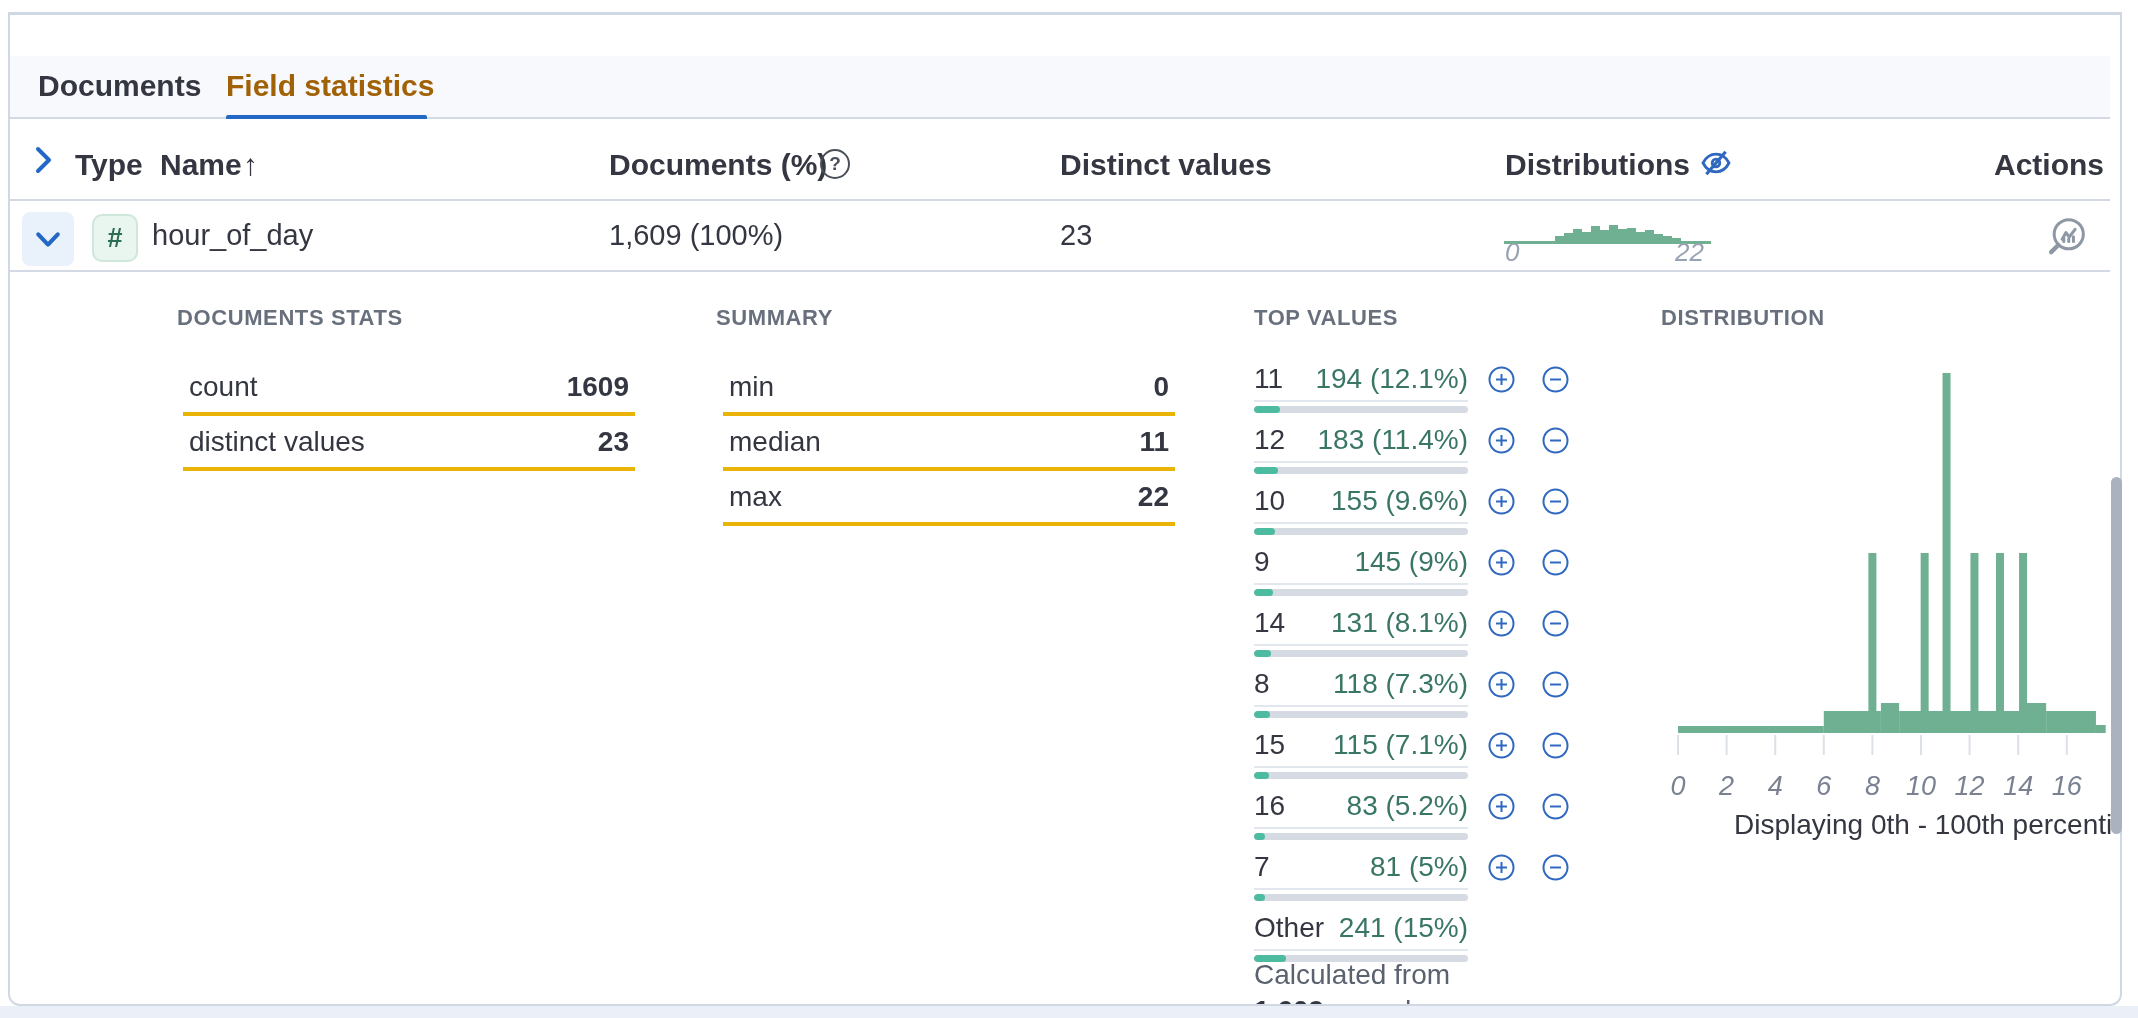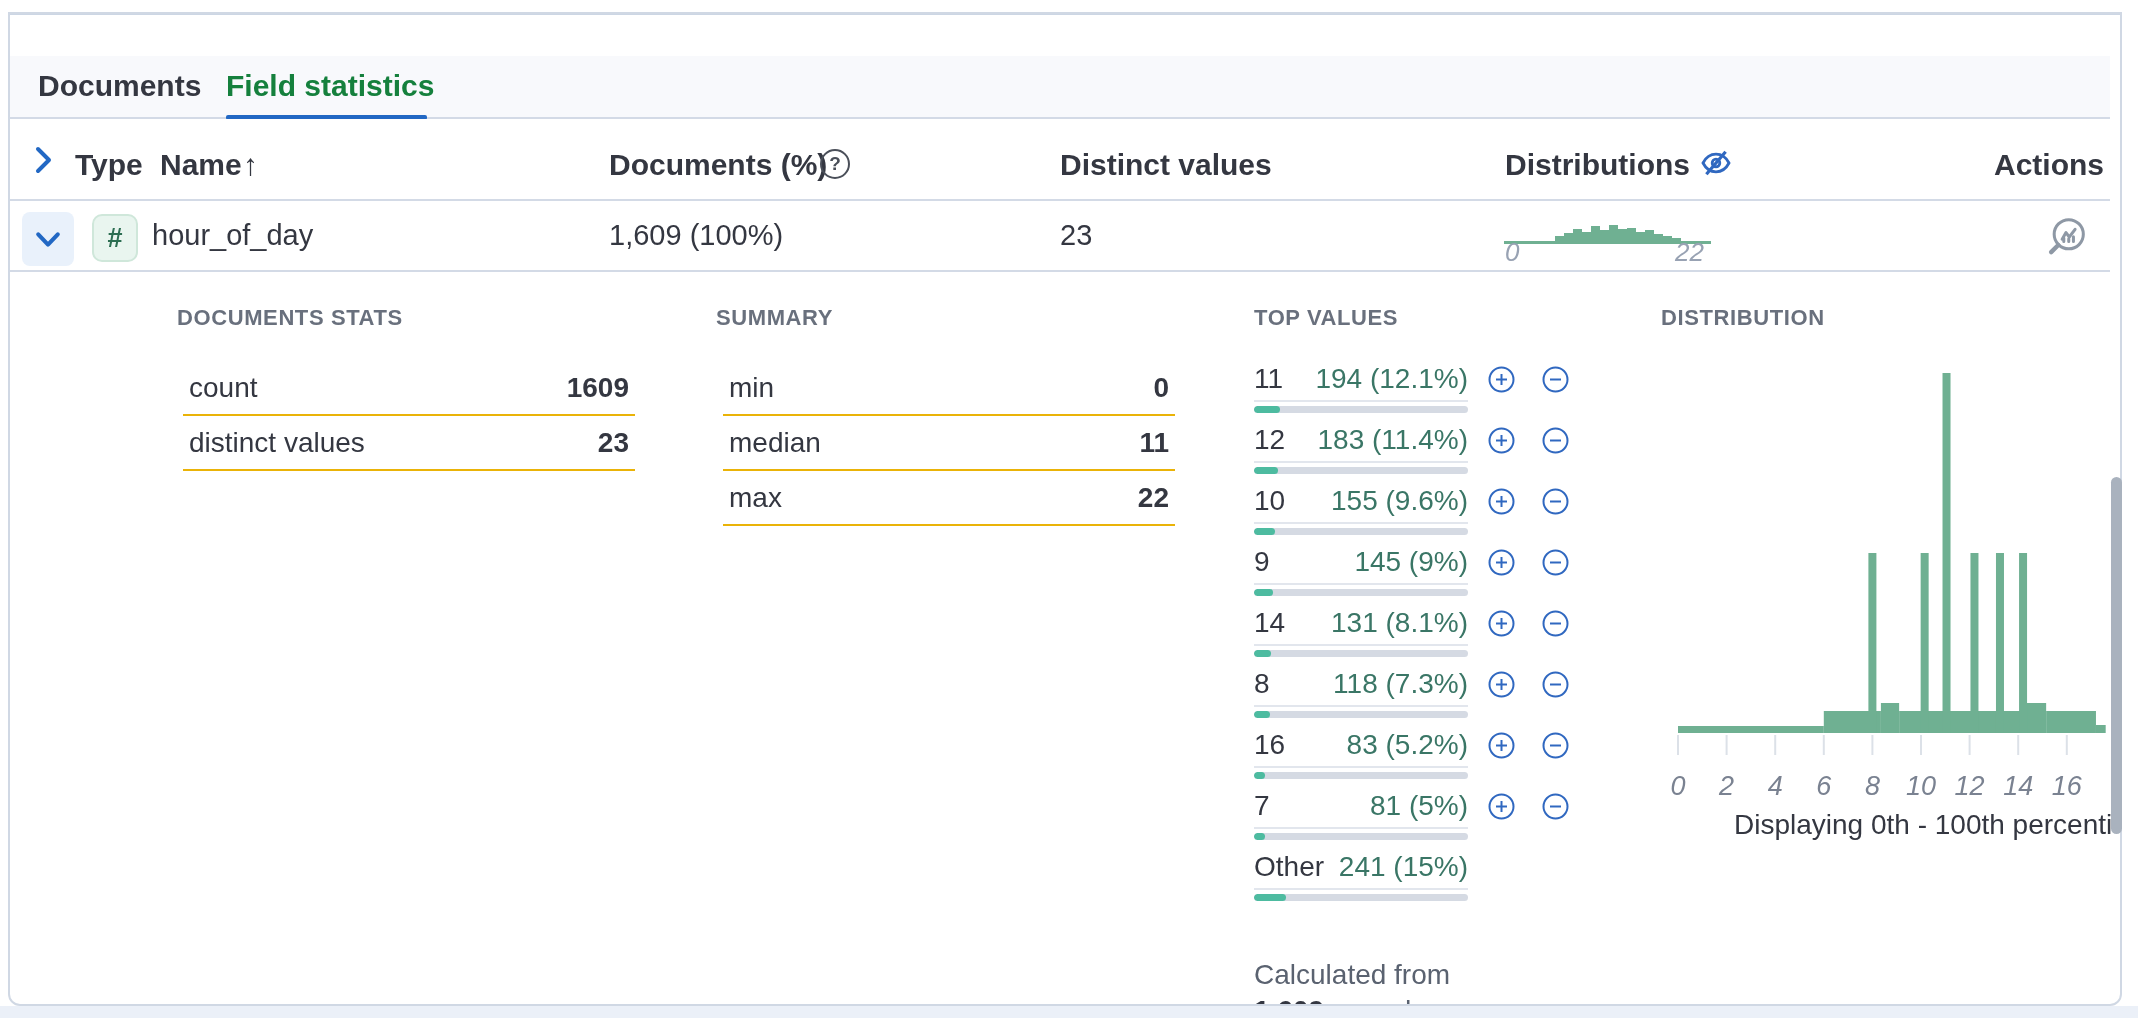--- a/index.html
+++ b/index.html
@@ -13,21 +13,21 @@
   .panel-border{left:8px;top:12px;width:2110px;height:990px;border:2px solid #D0D8E4;
                 border-radius:0 0 12px 12px;pointer-events:none;}
   .bottom-strip{left:0;top:1006px;width:2138px;height:12px;background:#EBF0F8;}
   .scrollbar-thumb{left:2111px;top:477px;width:11px;height:357px;border-radius:6px;background:#A9B2BE;}
 
   
   .tabs-bg{left:10px;top:15px;width:2100px;height:63px;background:#F8F9FC;}
   .tabs-rule{left:10px;top:76px;width:2100px;height:2px;background:#D3DAE6;}
   .tab{top:28px;font-size:30px;font-weight:700;}
   .tab-documents{left:38px;color:#343741;}
-  .tab-fieldstats{left:226px;color:#15803d;}
+  .tab-fieldstats{left:226px;color:#a16207;}
   .tab-underline{left:226px;top:74px;width:201px;height:5px;background:#2268C4;border-radius:2px;}
 
   
   .hdr-bg{left:10px;top:78px;width:2100px;height:81px;background:#fff;}
   .hdr-rule{left:10px;top:158px;width:2100px;height:2px;background:#D3DAE6;}
   .hdr{top:107px;font-size:30px;font-weight:700;color:#343741;white-space:nowrap;}
   .help-circle{left:820px;top:108px;width:26px;height:26px;border:2px solid #4A4F59;border-radius:50%;
                font-size:19px;font-weight:700;color:#4A4F59;display:flex;align-items:center;justify-content:center;}
 
   
@@ -35,21 +35,21 @@
   .expand-btn{left:22px;top:171px;width:52px;height:54px;background:#E9F1FB;border-radius:8px;
               display:flex;align-items:center;justify-content:center;cursor:pointer;}
   .type-badge{left:92px;top:173px;width:46px;height:48px;background:#E9F5EF;border:2px solid #CFE7DA;border-radius:10px;
               font-size:27px;font-weight:700;color:#2C6E52;display:flex;align-items:center;justify-content:center;box-sizing:border-box;}
   .cell{top:178px;font-size:29px;color:#343741;white-space:nowrap;}
   .mini-axis{top:196px;font-size:26px;font-style:italic;color:#98A2B3;}
 
   
   .sec-title{font-size:22px;font-weight:700;letter-spacing:0.6px;color:#69707D;white-space:nowrap;}
   .stat-table{width:452px;}
-  .stat-row{height:55px;border-bottom:2px solid #eab308;display:flex;align-items:center;justify-content:space-between;
+  .stat-row{height:55px;border-bottom:4px solid #eab308;display:flex;align-items:center;justify-content:space-between;
             font-size:28px;padding:0 6px;box-sizing:border-box;}
   .stat-row .v{font-weight:700;}
 
   .tv-row{position:relative;width:214px;margin-bottom:11px;}
   .tv-text{display:flex;justify-content:space-between;align-items:baseline;font-size:28px;
            border-bottom:2px solid #E2E6ED;padding-bottom:5px;}
   .tv-key{color:#343741;}
   .tv-val{color:#3A7666;}
   .tv-bar{margin-top:4px;width:214px;height:7px;border-radius:4px;background:#D5DAE3;overflow:hidden;}
   .tv-fill{height:100%;background:#4DBBA0;border-radius:4px;}
@@ -289,20 +289,42 @@
             </svg>
           </span>
         </div>
         <div class="tv-row">
           <div class="tv-text">
             <span class="tv-key">8</span>
             <span class="tv-val">118 (7.3%)</span>
           </div>
           <div class="tv-bar">
             <div class="tv-fill" style="width: 7.3%;"></div>
+          </div>
+          <span class="tv-btn tv-plus">
+            <svg width="29" height="29" viewBox="0 0 29 29" fill="none" stroke="#3068C0" stroke-width="2">
+              <circle cx="14.5" cy="14.5" r="12"></circle>
+              <line x1="9" y1="14.5" x2="20" y2="14.5"></line>
+              <line x1="14.5" y1="9" x2="14.5" y2="20"></line>
+            </svg>
+          </span>
+          <span class="tv-btn tv-minus">
+            <svg width="29" height="29" viewBox="0 0 29 29" fill="none" stroke="#3068C0" stroke-width="2">
+              <circle cx="14.5" cy="14.5" r="12"></circle>
+              <line x1="9" y1="14.5" x2="20" y2="14.5"></line>
+            </svg>
+          </span>
+        </div>
+        <div class="tv-row">
+          <div class="tv-text">
+            <span class="tv-key">15</span>
+            <span class="tv-val">115 (7.1%)</span>
+          </div>
+          <div class="tv-bar">
+            <div class="tv-fill" style="width: 7.1%;"></div>
           </div>
           <span class="tv-btn tv-plus">
             <svg width="29" height="29" viewBox="0 0 29 29" fill="none" stroke="#3068C0" stroke-width="2">
               <circle cx="14.5" cy="14.5" r="12"></circle>
               <line x1="9" y1="14.5" x2="20" y2="14.5"></line>
               <line x1="14.5" y1="9" x2="14.5" y2="20"></line>
             </svg>
           </span>
           <span class="tv-btn tv-minus">
             <svg width="29" height="29" viewBox="0 0 29 29" fill="none" stroke="#3068C0" stroke-width="2">

